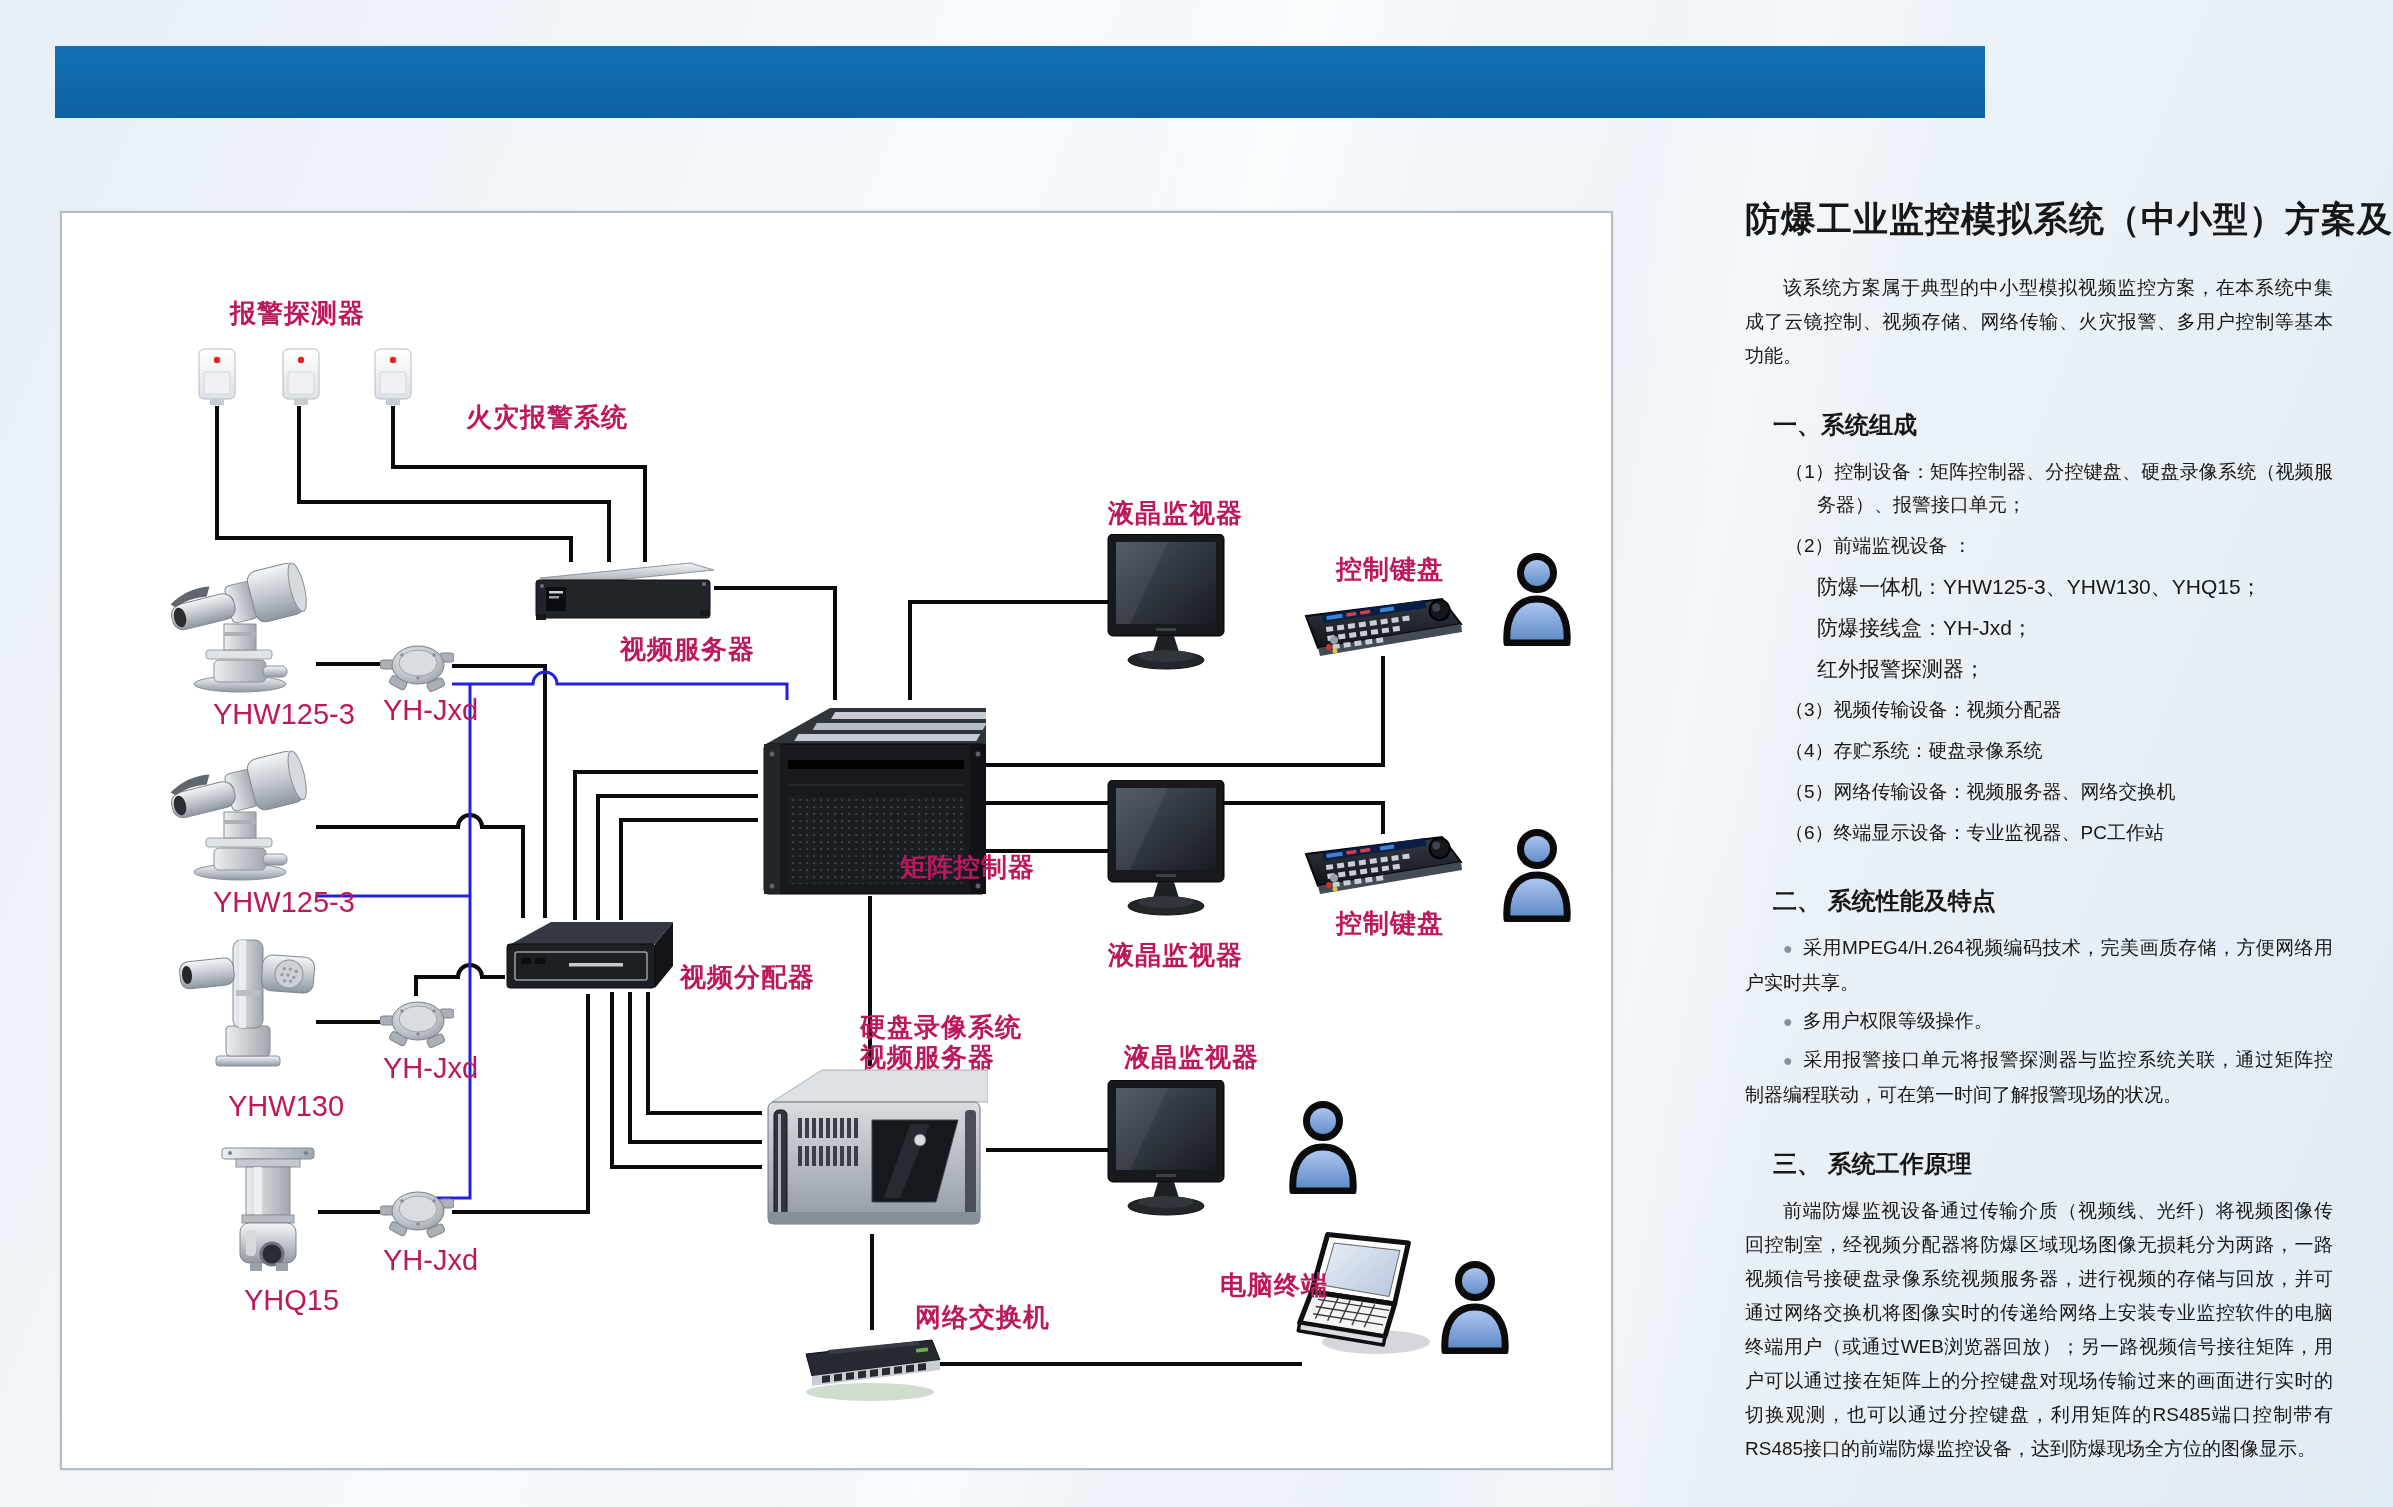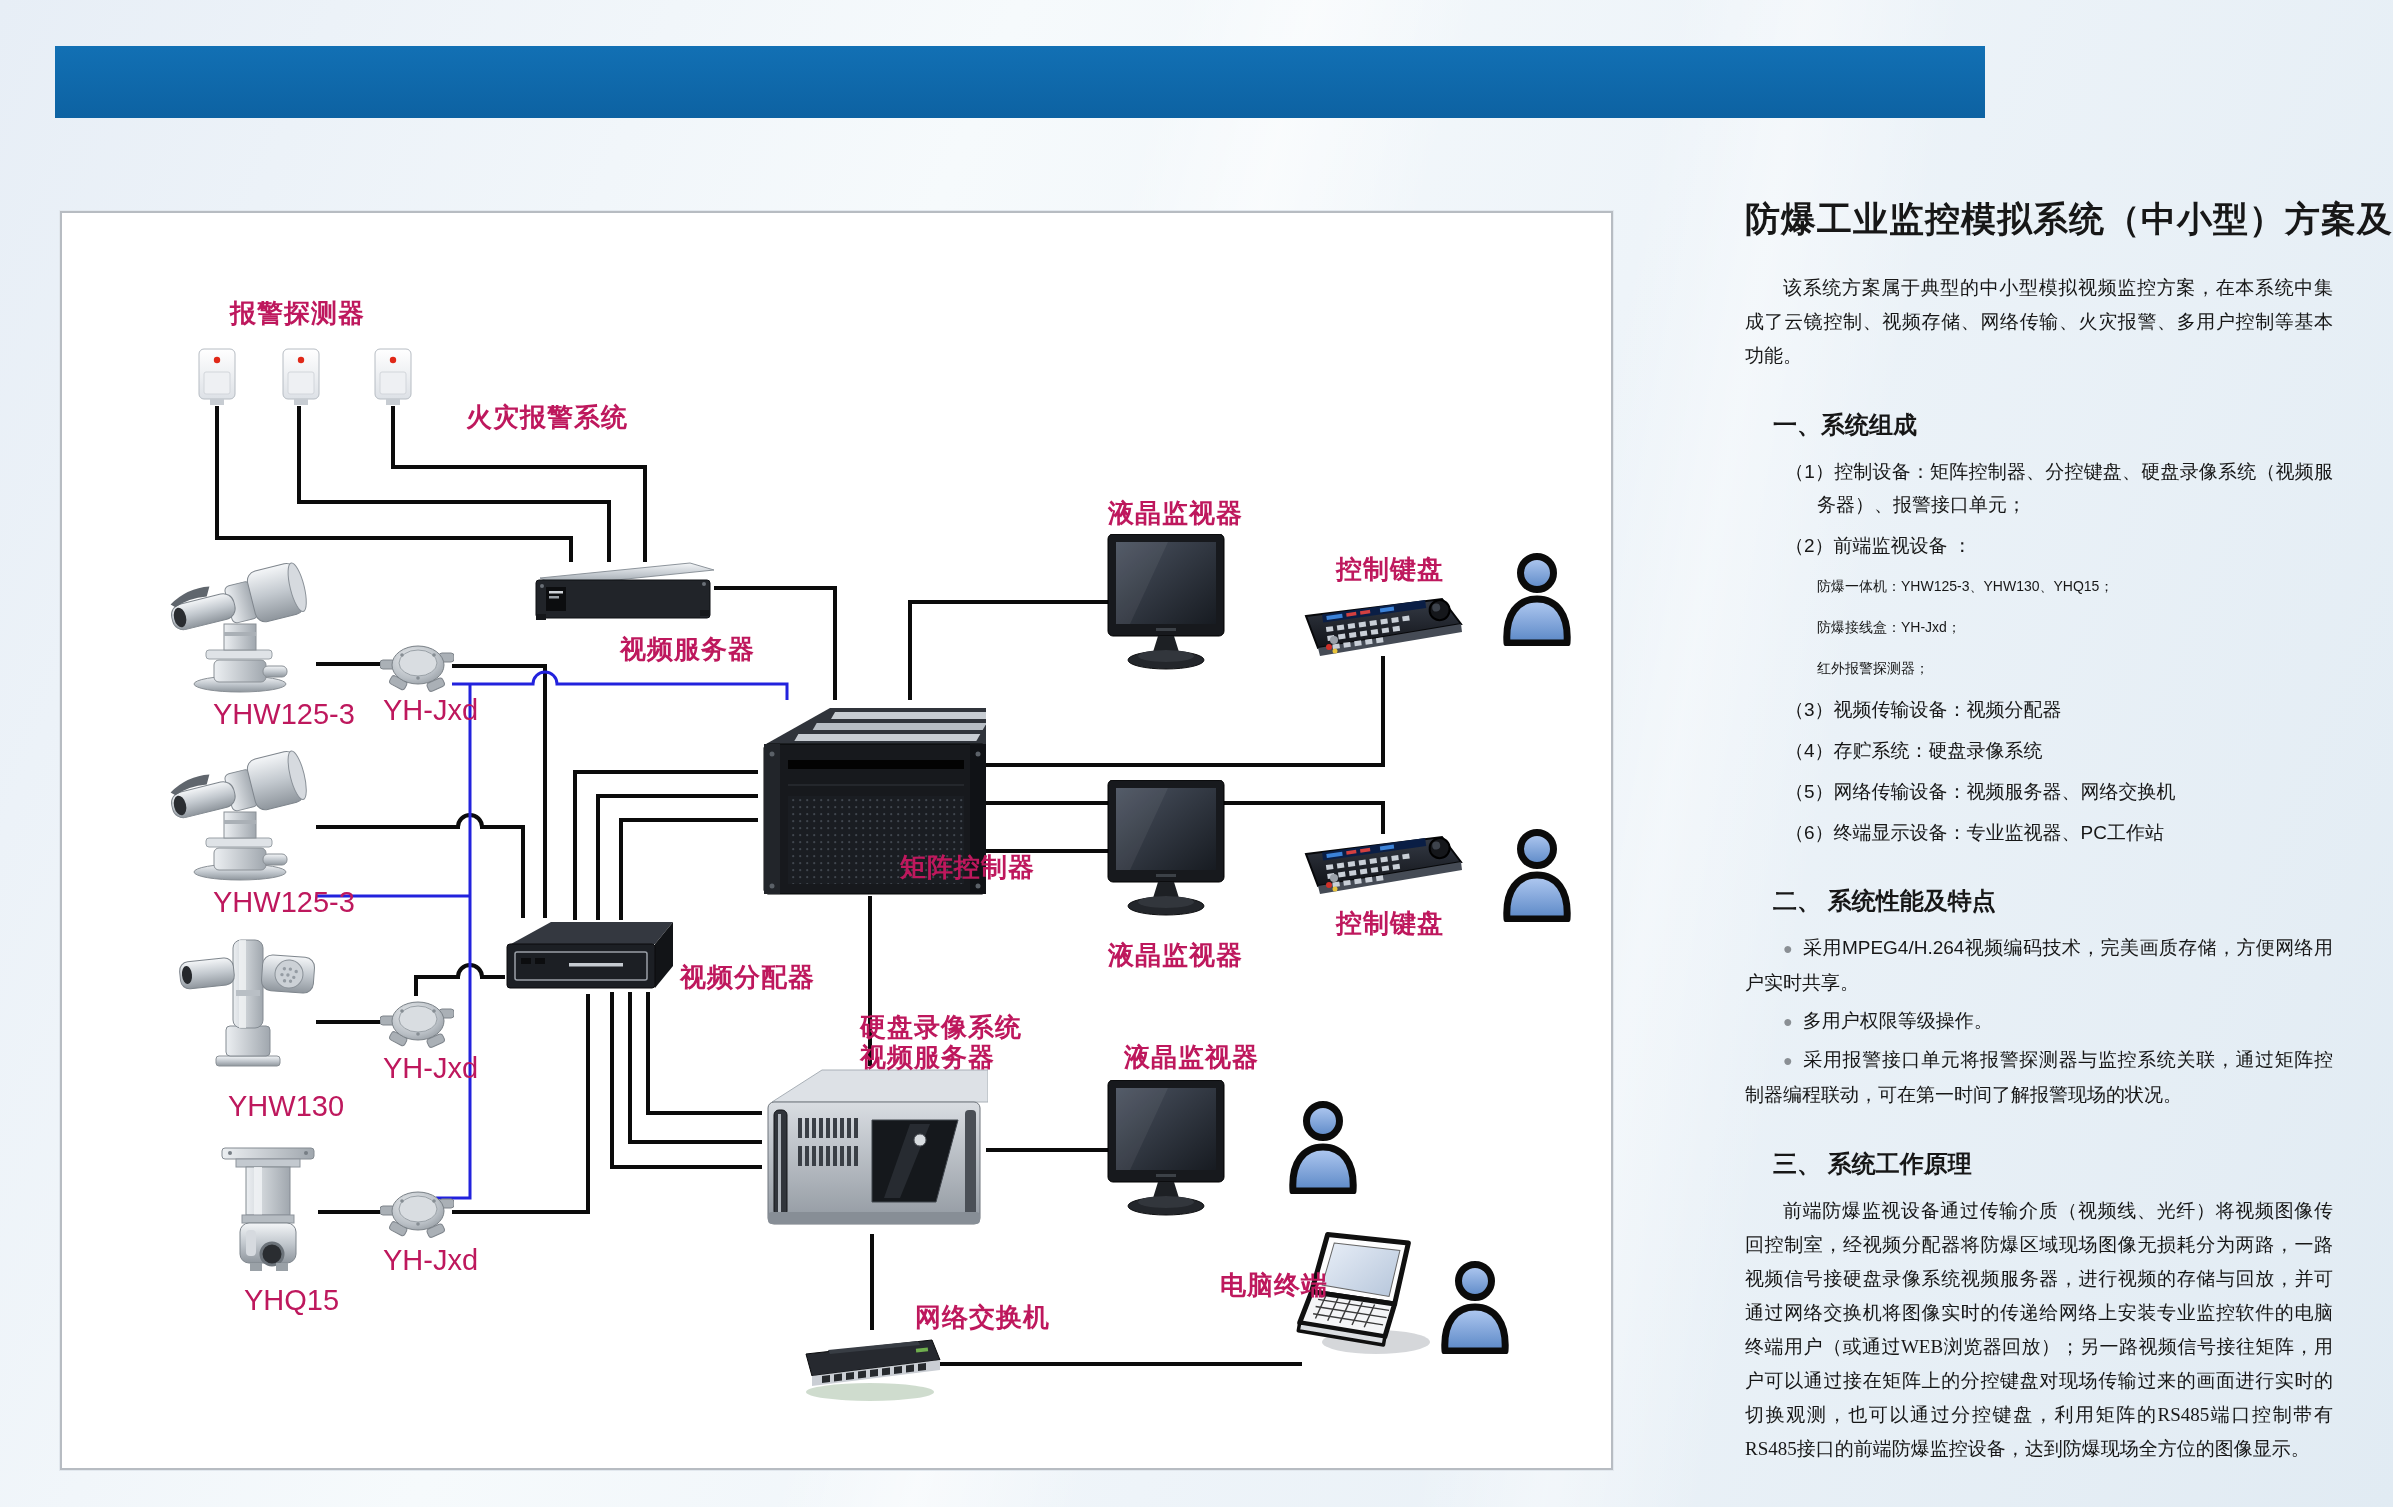--- a/index.html
+++ b/index.html
@@ -20,24 +20,24 @@
   .dev { position:absolute; }
   .dlab { position:absolute; font-weight:700; font-size:26px; color:#be185d; white-space:nowrap; letter-spacing:1px;}
   .dlab-en { font-weight:400; font-size:29px; letter-spacing:0; }
   .dlab2 { line-height:30px; }
   #wires { position:absolute; left:0; top:0; pointer-events:none; }
 
   
   .article { position:absolute; left:1745px; top:196px; width:588px; color:#171717;}
   .article h1 { font-size:35px; font-weight:700; letter-spacing:1px; margin-bottom:28px; white-space:nowrap;}
   .para { font-size:19px; line-height:34px; text-align:justify; }
-  .indent { text-indent:2em;font-family:Liberation Serif, serif; }
+  .indent { text-indent:2em; }
   .h2 { font-size:24px; font-weight:700; margin:36px 0 14px 28px; }
   .num  { font-size:19px; line-height:33px; margin-bottom:8px; padding-left:72px; text-indent:-32px; text-align:justify;}
-  .sub  { font-size:14px; line-height:33px; margin-bottom:8px; padding-left:72px; }
+  .sub  { font-size:21px; line-height:33px; margin-bottom:8px; padding-left:72px; }
   .bullet { font-size:19px; line-height:34px; text-align:justify; text-indent:2em; margin-bottom:4px;}
   .bullet .dot { color:#8a8f94; font-size:16px; margin-right:10px; }
   .s3p { margin-bottom:4px; }
 </style>
 </head>
 <body>
 
 <svg width="0" height="0" style="position:absolute" aria-hidden="true">
 <defs>
   <linearGradient id="gMet" x1="0" y1="0" x2="0" y2="1">

